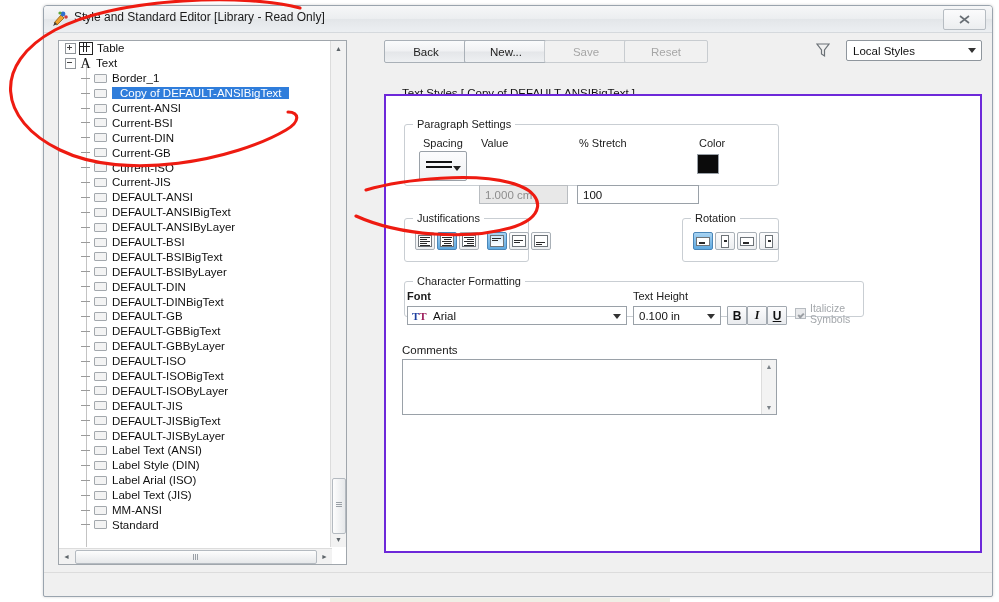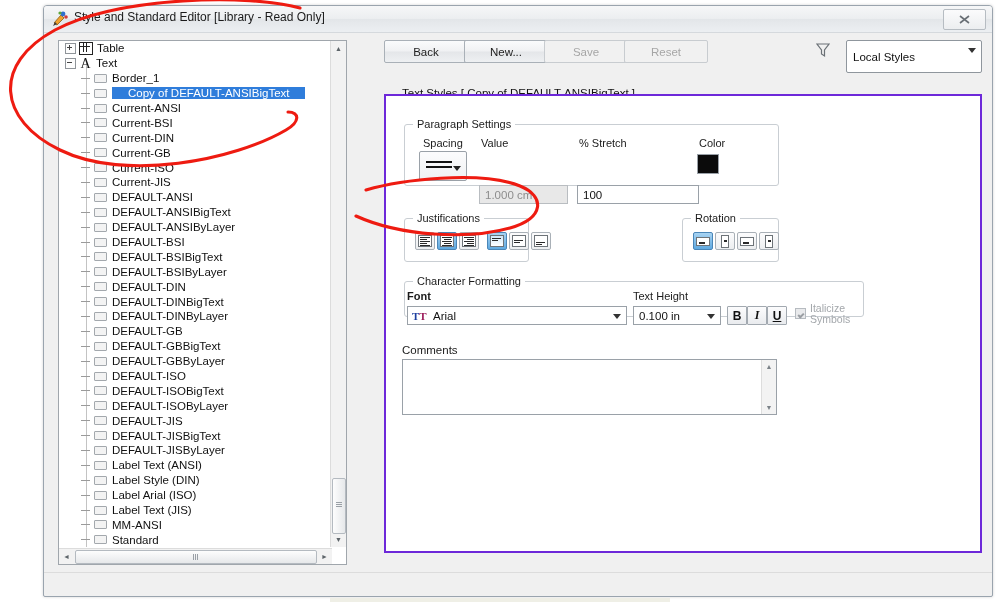--- a/index.html
+++ b/index.html
@@ -91,21 +91,21 @@
   .glyph-table::after{content:"";position:absolute;left:3px;top:0;width:1px;height:9px;background:#222;box-shadow:3px 0 0 #222;}
   .glyph-A { width: 13px; flex:0 0 auto; margin-right:4px; font-size:14px; line-height:11px; color:#111; font-family:"Liberation Serif", serif; text-align:center;}
   .leaf-dash { width: 9px; height:1px; background:#9a9a9a; margin-right: 4px; flex:0 0 auto; }
   .leaf-box {
     width: 11px; height: 7px; border: 1px solid #a3a8ad; background:#f3f3f3;
     margin-right: 5px; flex: 0 0 auto; border-radius:1px;
   }
   .tree-row.lvl1 { padding-left: 6px; }
   .tree-row.lvl2 { padding-left: 22px; }
   .lbl.sel {
-    background: #2f7ddb; color: #ffffff; padding: 0 16px;
+    background: #2f7ddb; color: #ffffff; padding: 0 8px;
   }
   .tree-vline { position:absolute; left:27px; top:22px; width:1px; height:506px; background:#c3c3c3; }
 
   .vscroll {
     position: absolute; right: 0; top: 0; width: 15px; height: 506px;
     background: #f2f2f2; border-left: 1px solid #dcdcdc;
   }
   .vs-arrow {
     position:absolute; left:0; width:15px; height:15px;
     display:flex;align-items:center;justify-content:center;
@@ -142,21 +142,21 @@
   .tbtn {
     position:absolute; top:0; width:82px; height:21px;
     background: linear-gradient(to bottom,#fafbfc 0%,#f0f1f3 48%,#e4e6e9 52%,#eef0f2 100%);
     border:1px solid #a9b0b7; border-radius:2px;
     font-size:11.5px; color:#1d1d1d;
     display:flex;align-items:center;justify-content:center;
   }
   .tbtn.disabled { color:#a6a6a6; background:#f1f1f1; border-color:#c8ccd0; }
   .filter-icon { position:absolute; right:152px; top:2px; width:14px; height:16px; }
   .combo {
-    position:absolute; right:0; top:0; width:136px; height:33px;
+    position:absolute; right:0; top:0; width:136px; height:21px;
     background:#ffffff; border:1px solid #8f969d; border-radius:2px;
     font-size:11.5px; color:#111;
     display:flex; align-items:center; padding-left:6px; box-sizing:border-box;
   }
   .combo .arrow { position:absolute; right:5px; top:7px; border-left:4px solid transparent; border-right:4px solid transparent; border-top:5px solid #333; }
 
   .group-outer {
     position:absolute; left:340px; top:62px; width:598px; height:459px;
     background:#ffffff; border:2px solid #6d28d9; box-sizing:border-box;
   }
@@ -376,25 +376,20 @@
                 <span class="lbl">DEFAULT-DIN</span>
               </div>
               <div class="tree-row lvl2">
                 <span class="leaf-dash"></span>
                 <span class="leaf-box"></span>
                 <span class="lbl">DEFAULT-DINBigText</span>
               </div>
               <div class="tree-row lvl2">
                 <span class="leaf-dash"></span>
                 <span class="leaf-box"></span>
-                <span class="lbl">DEFAULT-DINByLayer</span>
-              </div>
-              <div class="tree-row lvl2">
-                <span class="leaf-dash"></span>
-                <span class="leaf-box"></span>
                 <span class="lbl">DEFAULT-GB</span>
               </div>
               <div class="tree-row lvl2">
                 <span class="leaf-dash"></span>
                 <span class="leaf-box"></span>
                 <span class="lbl">DEFAULT-GBBigText</span>
               </div>
               <div class="tree-row lvl2">
                 <span class="leaf-dash"></span>
                 <span class="leaf-box"></span>

